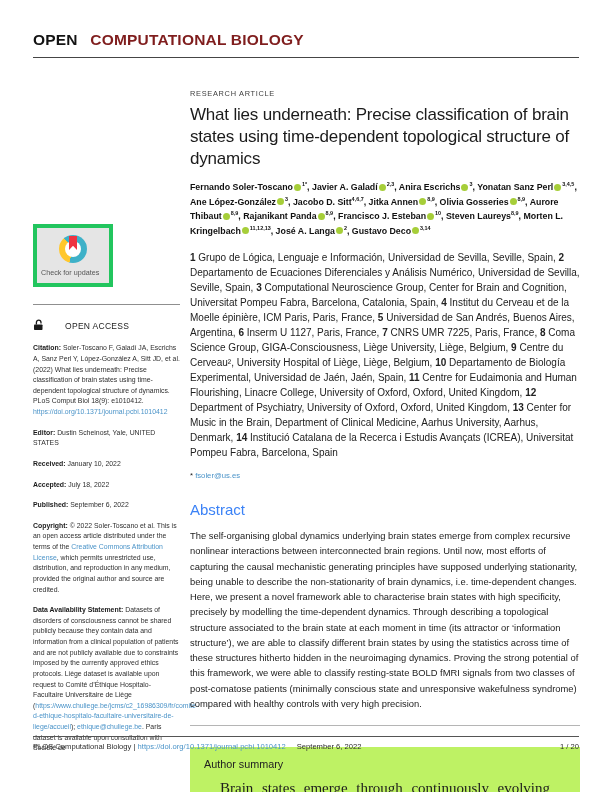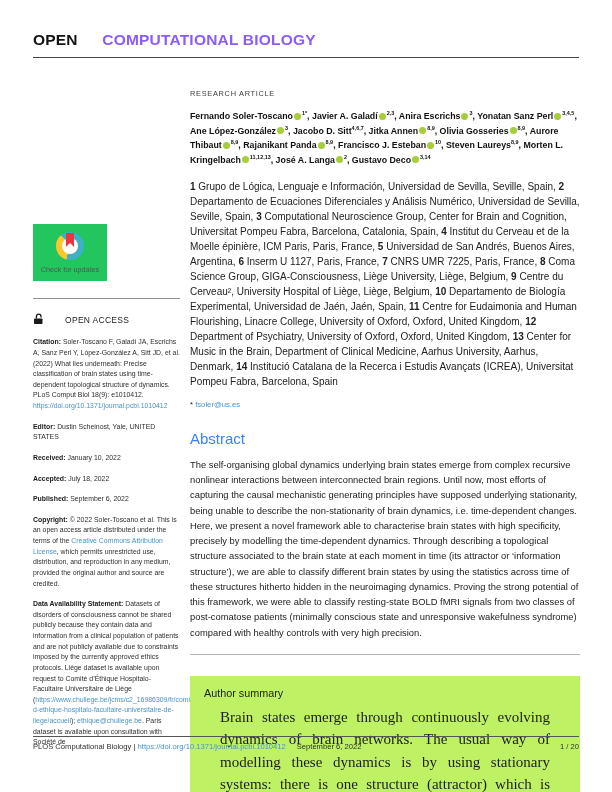--- a/index.html
+++ b/index.html
@@ -1,25 +1,25 @@
 <!DOCTYPE html>
 <html><head>
 <meta charset="utf-8">
 <style>
   html,body{margin:0;padding:0;background:#fff;}
   .page{position:relative;width:612px;height:792px;background:#fff;overflow:hidden;
         font-family:"Liberation Sans",sans-serif;color:#222;}
   
   .masthead{position:absolute;left:33px;top:31px;font-size:15.5px;font-weight:700;letter-spacing:.2px;}
   .masthead .plos{color:#131313;}
-  .masthead .jname{color:#8b5cf6;margin-left:20px;}
+  .masthead .jname{color:#7f1d1d;margin-left:8px;}
   .masthead-rule{position:absolute;left:33px;top:57px;width:546px;border-top:1.5px solid #454545;}
   
   .sidebar{position:absolute;left:33px;top:224px;width:147px;}
-  .updates-box{width:64px;border:1px solid #22c55e;padding:7px 4px 6px;text-align:center;background:#22c55e;}
+  .updates-box{width:64px;border:4px solid #22c55e;padding:7px 4px 6px;background:#e5e5e5;}
   .crossmark{width:28px;height:28px;border-radius:50%;margin:0 auto;position:relative;
              background:conic-gradient(#3eb1c8 0deg 195deg,#ffc72c 195deg 320deg,#3eb1c8 320deg 360deg);}
   .cm-inner{position:absolute;inset:6px;background:#fff;border-radius:50%;}
   .cm-bookmark{position:absolute;left:10px;top:1px;width:8px;height:14px;background:#ef3340;
                clip-path:polygon(0 0,100% 0,100% 100%,50% 70%,0 100%);}
   .updates-text{margin-top:5px;font-size:7.2px;line-height:1.3;color:#555;}
   .side-rule{margin-top:17px;border-top:1px solid #8f8f8f;}
   .open-access{margin-top:14px;display:flex;align-items:center;gap:21px;font-size:8.5px;
                letter-spacing:.3px;color:#222;}
   .side-p{margin:10px 0 0;font-size:6.9px;line-height:1.54;color:#2e2e2e;}
@@ -97,20 +97,21 @@
 
     <p class="side-p"><b>Copyright:</b>
       <span><span>© 2022 Soler-Toscano et al. This is an open access article distributed under the terms of the </span><a class="link">Creative Commons Attribution License</a><span>, which permits unrestricted use, distribution, and reproduction in any medium, provided the original author and source are credited.</span></span></p>
 
     <p class="side-p"><b>Data Availability Statement:</b>
       <span><span>Datasets of disorders of consciousness cannot be shared publicly because they contain data and information from a clinical population of patients and are not publicly available due to constraints imposed by the currently approved ethics protocols. Liège dataset is available upon request to Comité d’Éthique Hospitalo-Facultaire Universitaire de Liège (</span><a class="link">https://www.chuliege.be/jcms/c2_16986309/fr/comite-d-ethique-hospitalo-facultaire-universitaire-de-liege/accueil</a><span>); </span><a class="link">ethique@chuliege.be</a><span>. Paris dataset is available upon consultation with Société de</span></span></p>
   </aside>
 
   <main class="main">
     <div class="kicker">RESEARCH ARTICLE</div>
+    <h1 class="title">What lies underneath: Precise classification of brain states using time-dependent topological structure of dynamics</h1>
     <p class="authors"><span>Fernando Soler-Toscano<span class="orcid"></span><sup>1*</sup></span>, <span>Javier A. Galadí<span class="orcid"></span><sup>2,3</sup></span>, <span>Anira Escrichs<span class="orcid"></span><sup>3</sup></span>, <span>Yonatan Sanz Perl<span class="orcid"></span><sup>3,4,5</sup></span>, <span>Ane López-González<span class="orcid"></span><sup>3</sup></span>, <span>Jacobo D. Sitt<sup>4,6,7</sup></span>, <span>Jitka Annen<span class="orcid"></span><sup>8,9</sup></span>, <span>Olivia Gosseries<span class="orcid"></span><sup>8,9</sup></span>, <span>Aurore Thibaut<span class="orcid"></span><sup>8,9</sup></span>, <span>Rajanikant Panda<span class="orcid"></span><sup>8,9</sup></span>, <span>Francisco J. Esteban<span class="orcid"></span><sup>10</sup></span>, <span>Steven Laureys<sup>8,9</sup></span>, <span>Morten L. Kringelbach<span class="orcid"></span><sup>11,12,13</sup></span>, <span>José A. Langa<span class="orcid"></span><sup>2</sup></span>, <span>Gustavo Deco<span class="orcid"></span><sup>3,14</sup></span></p>
     <p class="affils"><b>1</b> Grupo de Lógica, Lenguaje e Información, Universidad de Sevilla, Seville, Spain, <b>2</b> Departamento de Ecuaciones Diferenciales y Análisis Numérico, Universidad de Sevilla, Seville, Spain, <b>3</b> Computational Neuroscience Group, Center for Brain and Cognition, Universitat Pompeu Fabra, Barcelona, Catalonia, Spain, <b>4</b> Institut du Cerveau et de la Moelle épinière, ICM Paris, Paris, France, <b>5</b> Universidad de San Andrés, Buenos Aires, Argentina, <b>6</b> Inserm U 1127, Paris, France, <b>7</b> CNRS UMR 7225, Paris, France, <b>8</b> Coma Science Group, GIGA-Consciousness, Liège University, Liège, Belgium, <b>9</b> Centre du Cerveau², University Hospital of Liège, Liège, Belgium, <b>10</b> Departamento de Biología Experimental, Universidad de Jaén, Jaén, Spain, <b>11</b> Centre for Eudaimonia and Human Flourishing, Linacre College, University of Oxford, Oxford, United Kingdom, <b>12</b> Department of Psychiatry, University of Oxford, Oxford, United Kingdom, <b>13</b> Center for Music in the Brain, Department of Clinical Medicine, Aarhus University, Aarhus, Denmark, <b>14</b> Institució Catalana de la Recerca i Estudis Avançats (ICREA), Universitat Pompeu Fabra, Barcelona, Spain</p>
     <p class="email">
       <span>*</span>
       <a class="link">fsoler@us.es</a>
     </p>
 
     <h2 class="abs-h">Abstract</h2>
     <p class="abs">The self-organising global dynamics underlying brain states emerge from complex recursive nonlinear interactions between interconnected brain regions. Until now, most efforts of capturing the causal mechanistic generating principles have supposed underlying stationarity, being unable to describe the non-stationarity of brain dynamics, i.e. time-dependent changes. Here, we present a novel framework able to characterise brain states with high specificity, precisely by modelling the time-dependent dynamics. Through describing a topological structure associated to the brain state at each moment in time (its attractor or ‘information structure’), we are able to classify different brain states by using the statistics across time of these structures hitherto hidden in the neuroimaging dynamics. Proving the strong potential of this framework, we were able to classify resting-state BOLD fMRI signals from two classes of post-comatose patients (minimally conscious state and unresponsive wakefulness syndrome) compared with healthy controls with very high precision.</p>
     <div class="abs-rule"></div>

